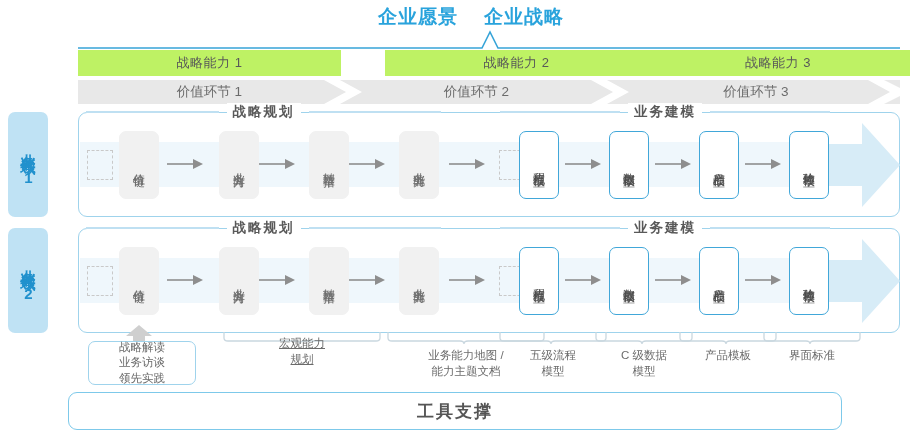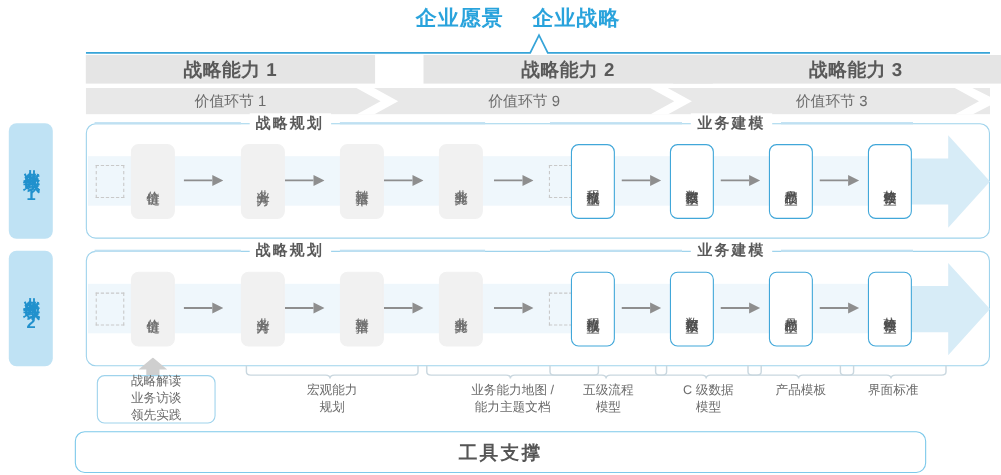--- a/index.html
+++ b/index.html
@@ -13,23 +13,23 @@
   #top-titles{
     position:absolute;left:0;top:4px;width:910px;height:26px;
     display:flex;justify-content:center;align-items:center;gap:26px;padding-left:16px;
   }
   #top-titles .t{
     font-size:19px;font-weight:bold;color:#29a3dc;letter-spacing:1px;
   }
   #vision-line{position:absolute;left:78px;top:30px;width:822px;height:22px;}
 
   
-  .cap-row{position:absolute;top:50px;height:26px;background:#e5e5e5;
+  .cap-row{position:absolute;top:50px;height:26px;background:#bef264;
     display:flex;align-items:center;justify-content:center;
-    font-size:17px;font-weight:bold;color:#595959;letter-spacing:.5px;}
+    font-size:13px;font-weight:normal;color:#595959;letter-spacing:.5px;}
   #cap-1{left:78px;width:263px;}
   #cap-2{left:345px;width:263px;margin-left:40px;}
   #cap-3{left:612px;width:332px;}
 
   
   #value-band{position:absolute;left:78px;top:80px;width:822px;height:24px;}
   .vl-label{position:absolute;top:80px;height:24px;display:flex;
     align-items:center;justify-content:center;
     font-size:13.5px;color:#6b6b6b;z-index:3;}
   #vl-1{left:78px;width:263px;}
@@ -125,21 +125,21 @@
   <span>战略能力 3</span>
 </div>
 
 <svg id="value-band" viewBox="0 0 822 24" preserveAspectRatio="none">
   <rect x="0" y="0" width="822" height="24" fill="#e8e8e8"></rect>
   <polygon points="246,0 268,12 246,24 262,24 284,12 262,0" fill="#ffffff"></polygon>
   <polygon points="513,0 535,12 513,24 529,24 551,12 529,0" fill="#ffffff"></polygon>
   <polygon points="790,0 812,12 790,24 806,24 822,16 822,8 806,0" fill="#ffffff"></polygon>
 </svg>
 <div class="vl-label" id="vl-1">价值环节 1</div>
-<div class="vl-label" id="vl-2">价值环节 9</div>
+<div class="vl-label" id="vl-2">价值环节 2</div>
 <div class="vl-label" id="vl-3">价值环节 3</div>
 
 <div class="domain-tab" id="domain-1">
   <span>业务领域 1</span>
 </div>
 <div class="domain-tab" id="domain-2">
   <span>业务领域 2</span>
 </div>
 
 <div class="row-box" id="row-1">
@@ -322,21 +322,21 @@
 </svg>
 
 <div id="tool-box-1">
   <div>
     <div>战略解读</div>
     <div>业务访谈</div>
     <div>领先实践</div>
   </div>
 </div>
 
-<div class="tool-lbl" style="left:222px;top:348px;width:160px;">
+<div class="tool-lbl" style="left:222px;top:336px;width:160px;text-decoration:underline;">
   <div>宏观能力</div>
   <div>规划</div>
 </div>
 <div class="tool-lbl" style="left:386px;top:348px;width:160px;">
   <div>业务能力地图 /</div>
   <div>能力主题文档</div>
 </div>
 <div class="tool-lbl" style="left:498px;top:348px;width:110px;">
   <div>五级流程</div>
   <div>模型</div>

